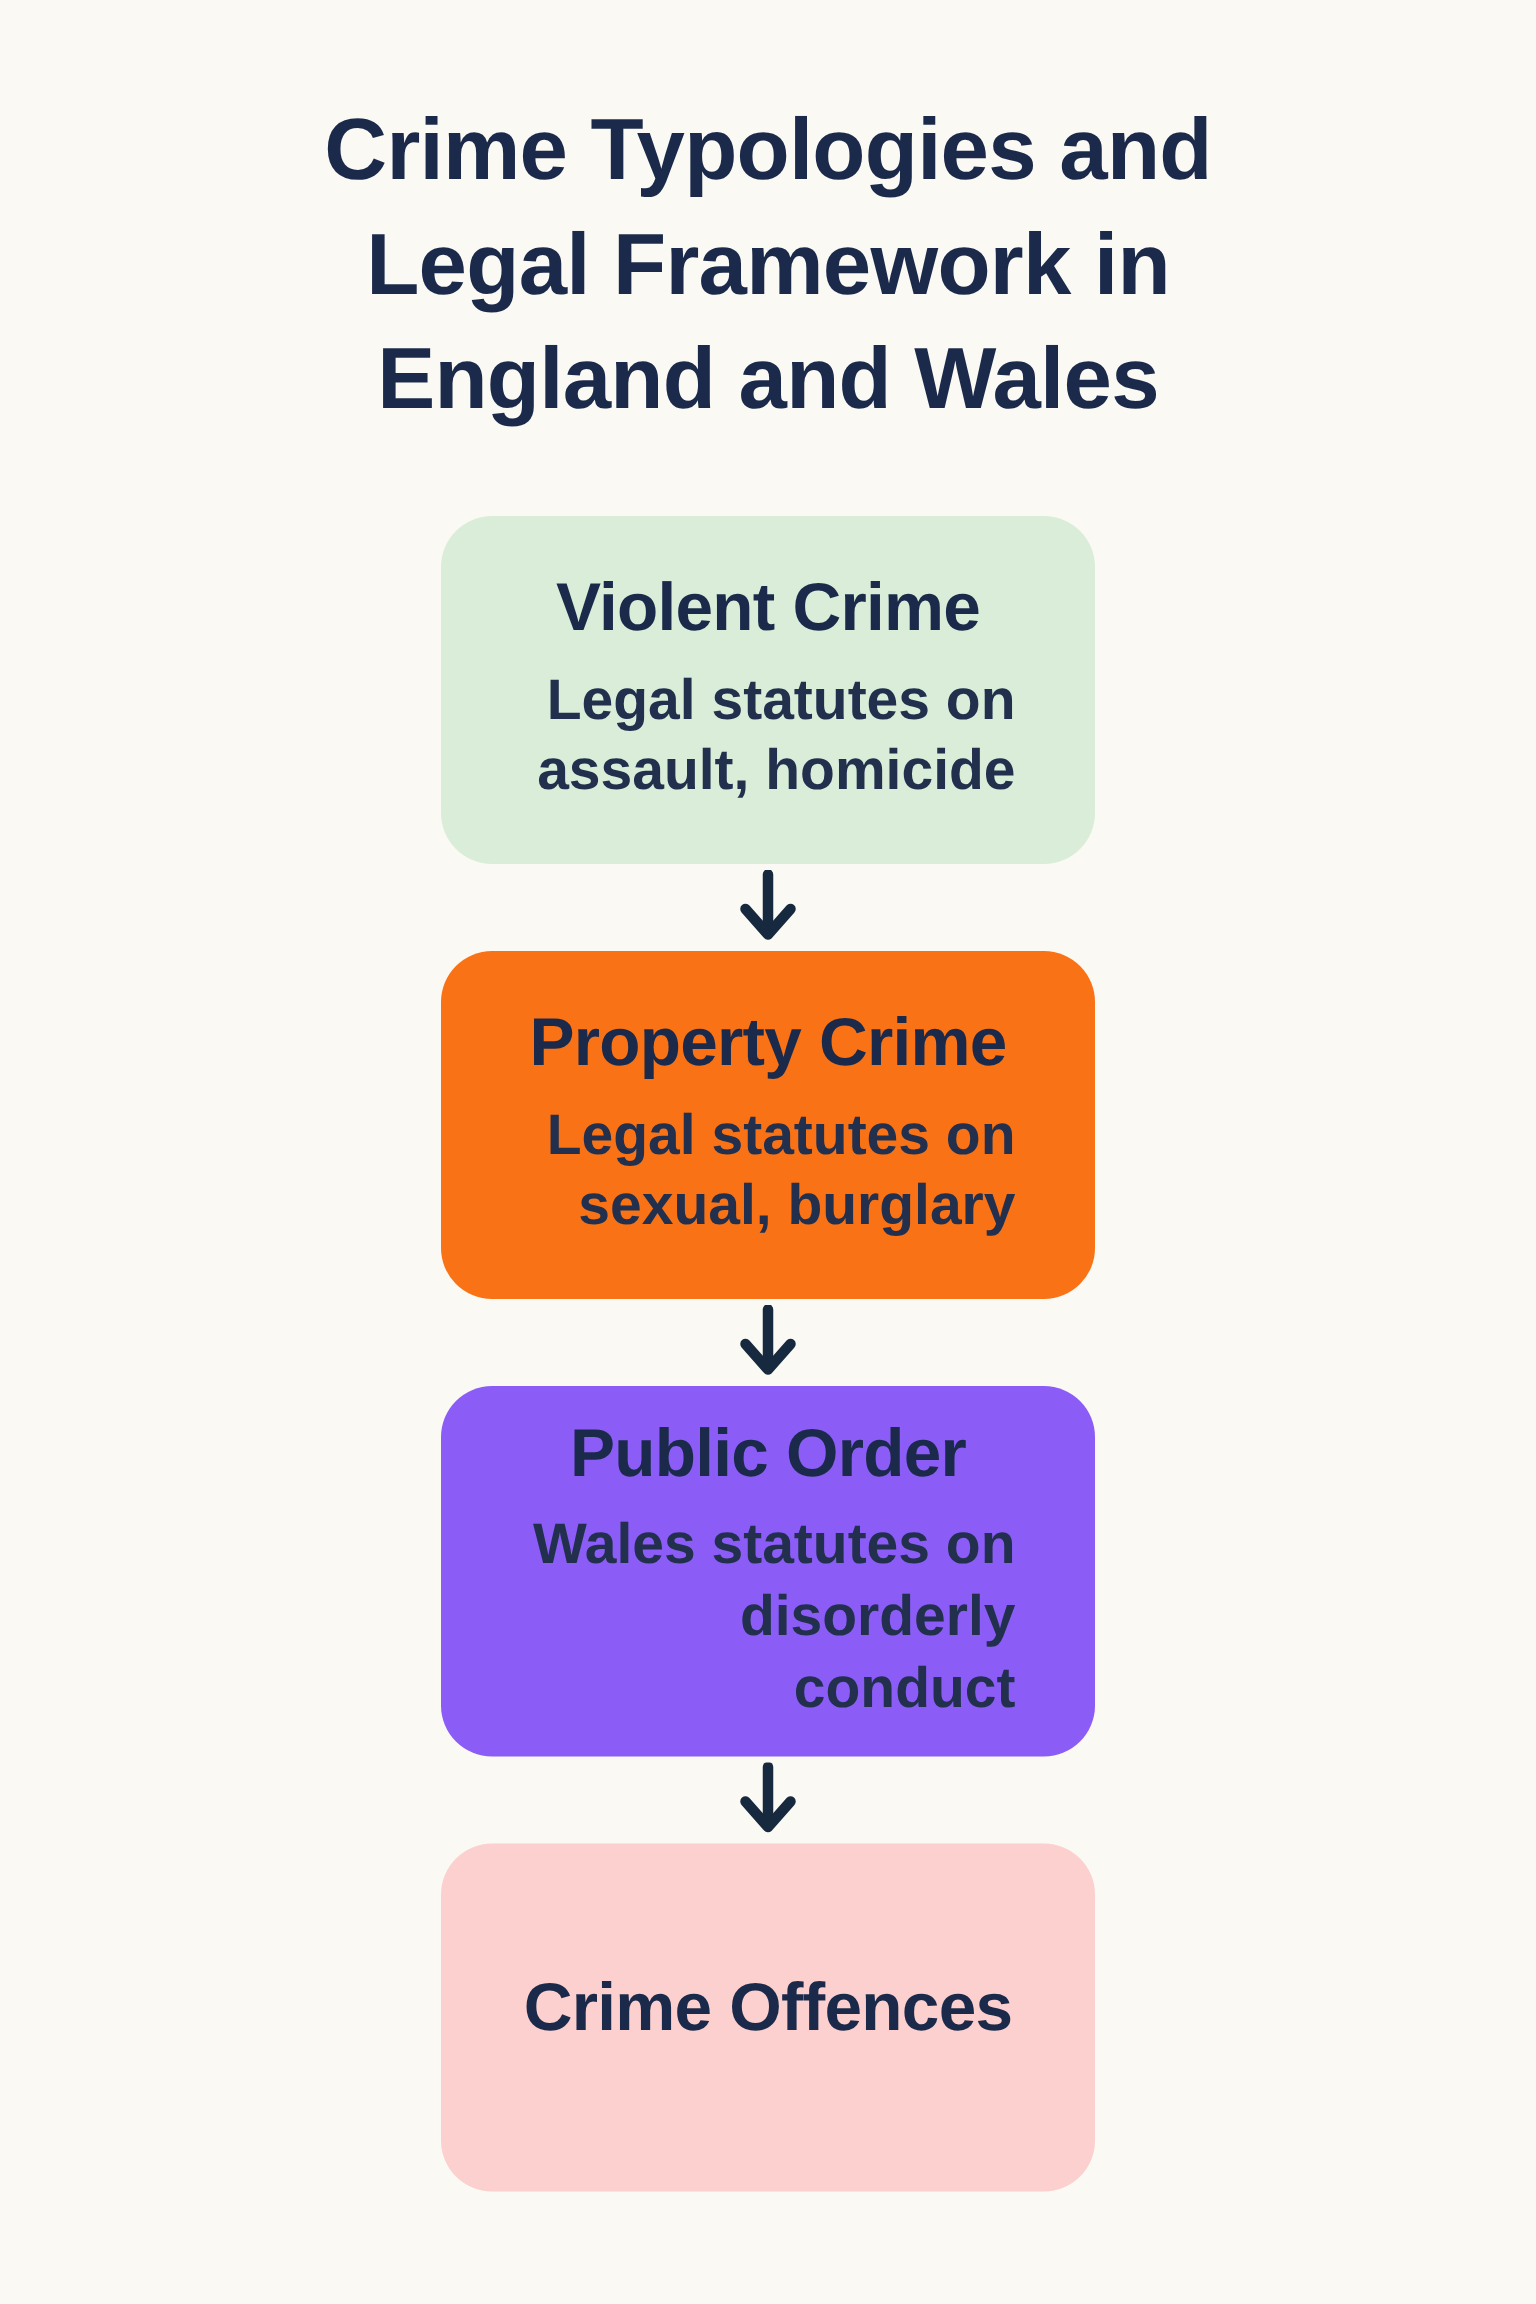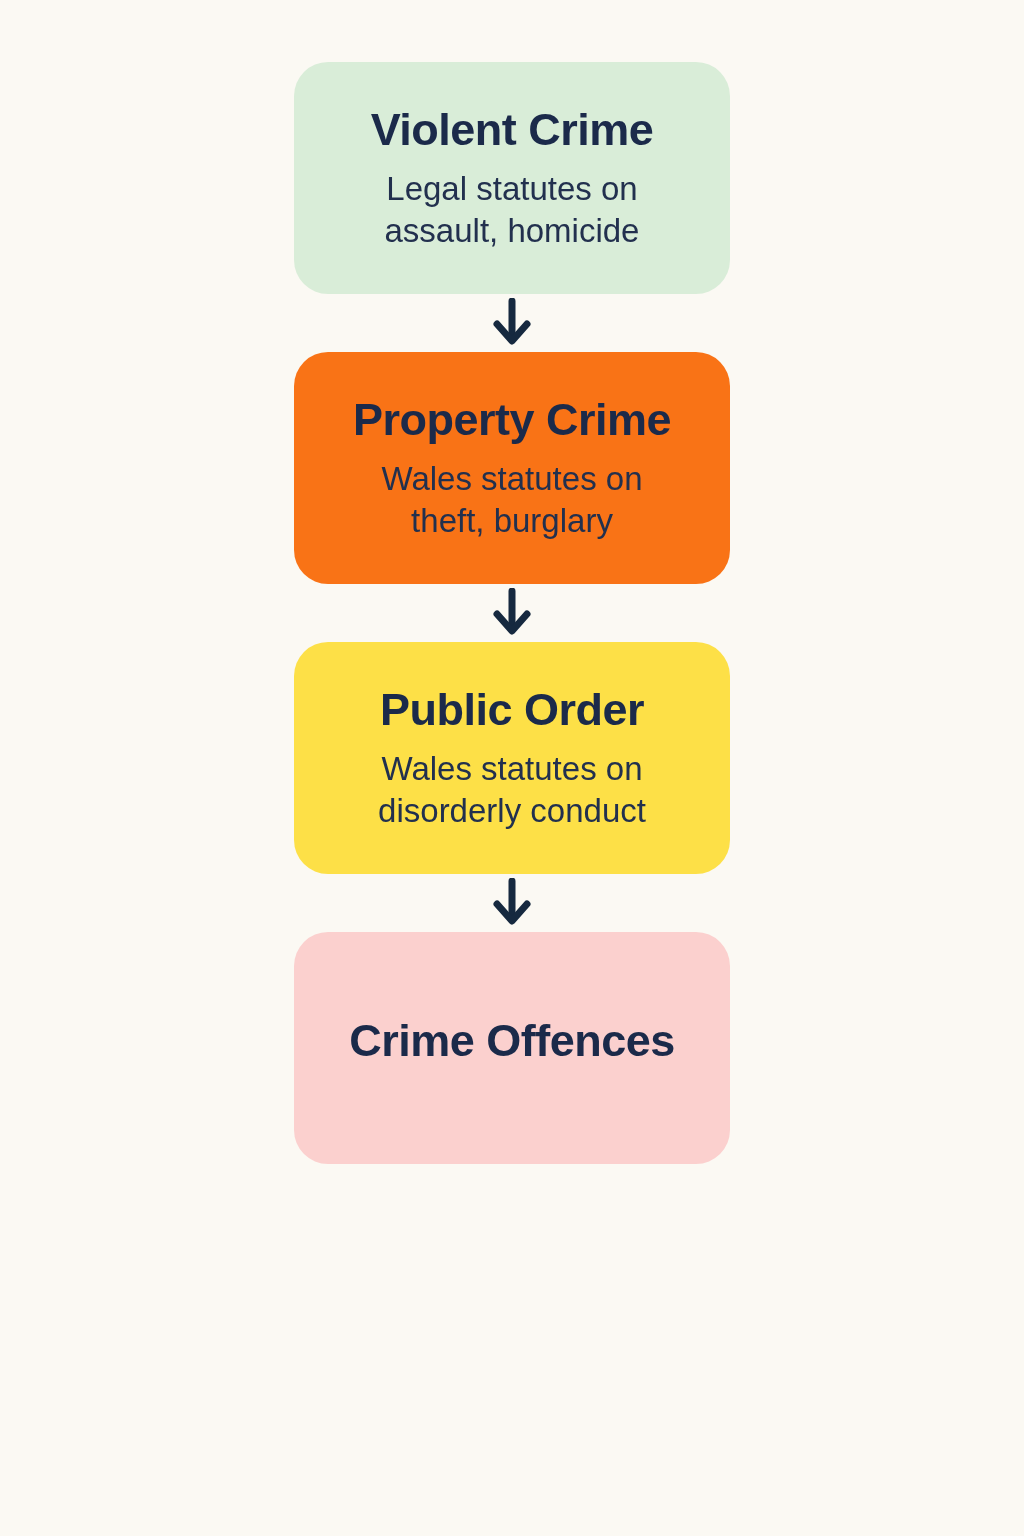--- a/index.html
+++ b/index.html
@@ -52,71 +52,73 @@
   }
   .flow-box-heading {
     font-size: 45px;
     font-weight: bold;
     color: #1B2A4A;
     margin: 0 0 14px 0;
     line-height: 1.1;
     letter-spacing: -0.5px;
   }
   .flow-box-subtitle {
-    font-size: 33px;
-    font-weight: normal;
+    font-size: 38px;
+    font-weight: bold;
     color: #22304E;
     margin: 0;
     line-height: 1.26;
     max-width: 330px;
+    text-align: right;
   }
   .flow-arrow {
     height: 58px;
     display: flex;
     align-items: center;
     justify-content: center;
     color: #16293F;
   }
   .flow-arrow svg {
     display: block;
   }
 </style>
 </head>
 <body>
 
 <div class="page">
 
+  <h1 class="page-title">Crime Typologies and Legal Framework in England and Wales</h1>
 
   <div class="flow">
 
     <div class="flow-box" style="background-color: rgb(217, 237, 216);">
       <h2 class="flow-box-heading">Violent Crime</h2>
       <p class="flow-box-subtitle">Legal statutes on assault, homicide</p>
     </div>
 
     <div class="flow-arrow">
       <svg width="48" height="50" viewBox="0 0 48 50" fill="none" stroke="currentColor" stroke-width="7" stroke-linecap="round" stroke-linejoin="round">
         <path d="M24 3 V36"></path>
         <path d="M9 26 L24 43 L39 26"></path>
       </svg>
     </div>
 
     <div class="flow-box" style="background-color: #f97316;">
       <h2 class="flow-box-heading">Property Crime</h2>
-      <p class="flow-box-subtitle">Wales statutes on theft, burglary</p>
+      <p class="flow-box-subtitle">Legal statutes on sexual, burglary</p>
     </div>
 
     <div class="flow-arrow">
       <svg width="48" height="50" viewBox="0 0 48 50" fill="none" stroke="currentColor" stroke-width="7" stroke-linecap="round" stroke-linejoin="round">
         <path d="M24 3 V36"></path>
         <path d="M9 26 L24 43 L39 26"></path>
       </svg>
     </div>
 
-    <div class="flow-box" style="background-color: #fde047;">
+    <div class="flow-box" style="background-color: #8b5cf6;">
       <h2 class="flow-box-heading">Public Order</h2>
       <p class="flow-box-subtitle">Wales statutes on disorderly conduct</p>
     </div>
 
     <div class="flow-arrow">
       <svg width="48" height="50" viewBox="0 0 48 50" fill="none" stroke="currentColor" stroke-width="7" stroke-linecap="round" stroke-linejoin="round">
         <path d="M24 3 V36"></path>
         <path d="M9 26 L24 43 L39 26"></path>
       </svg>
     </div>

